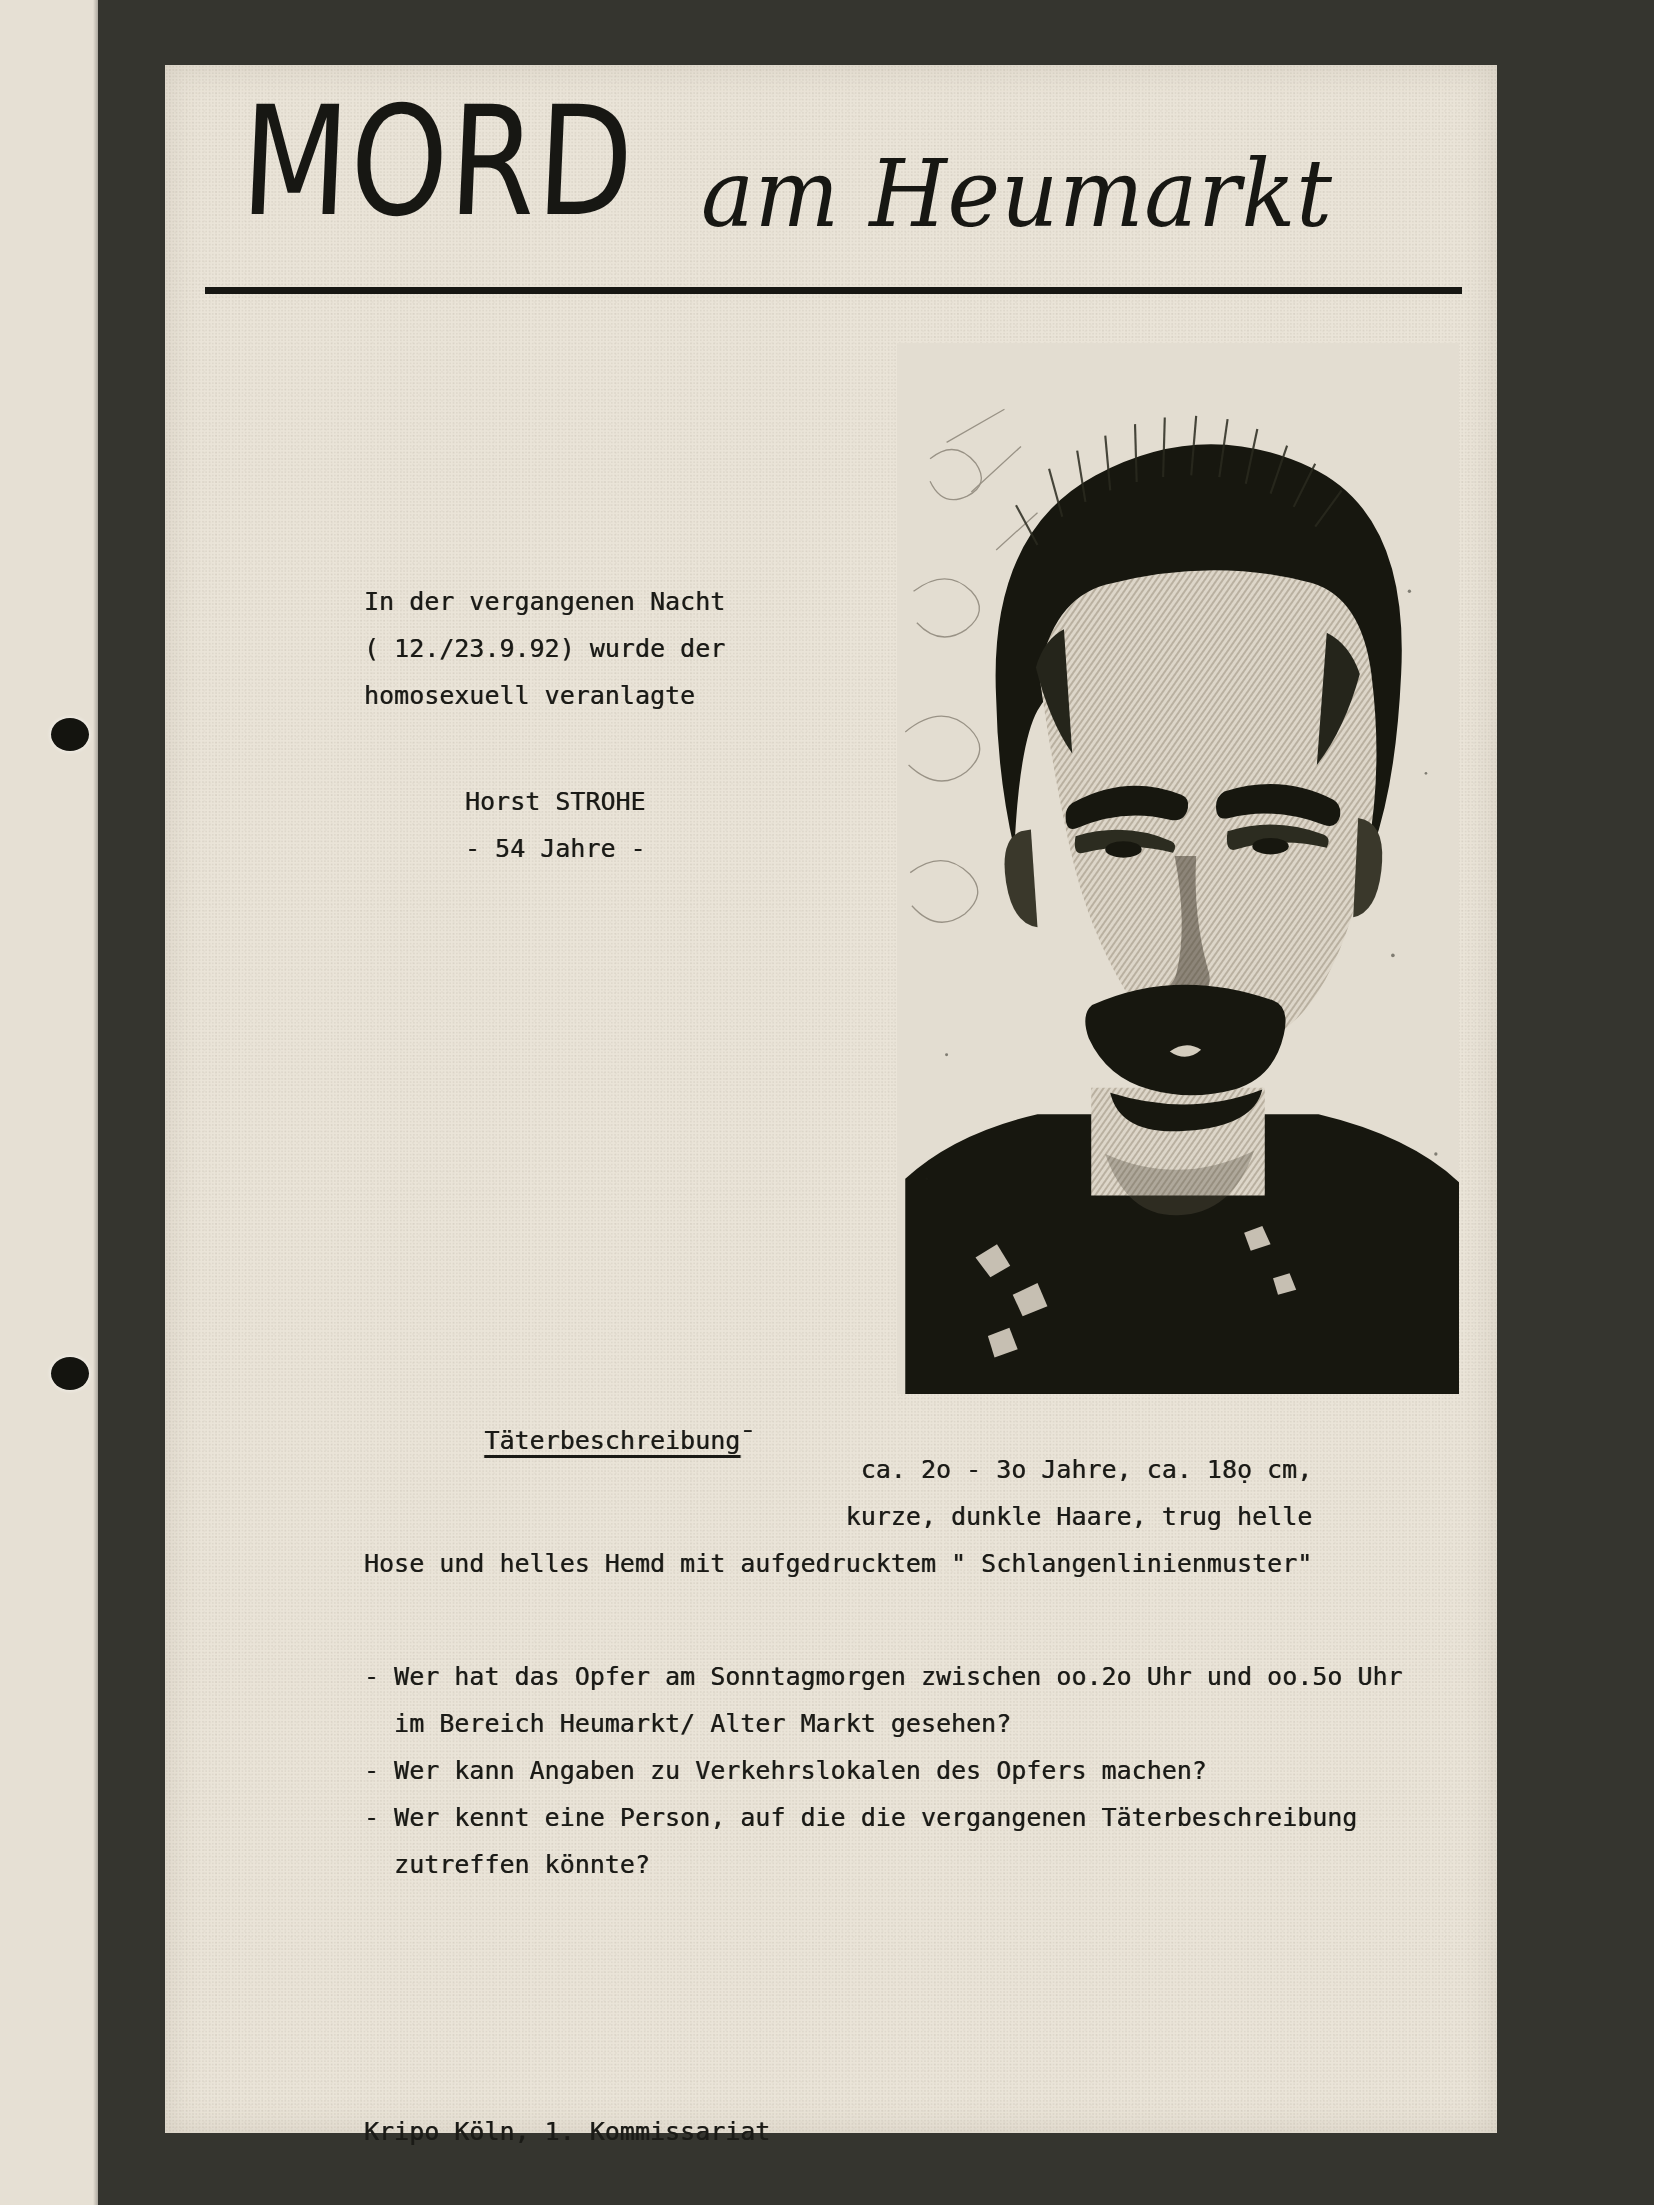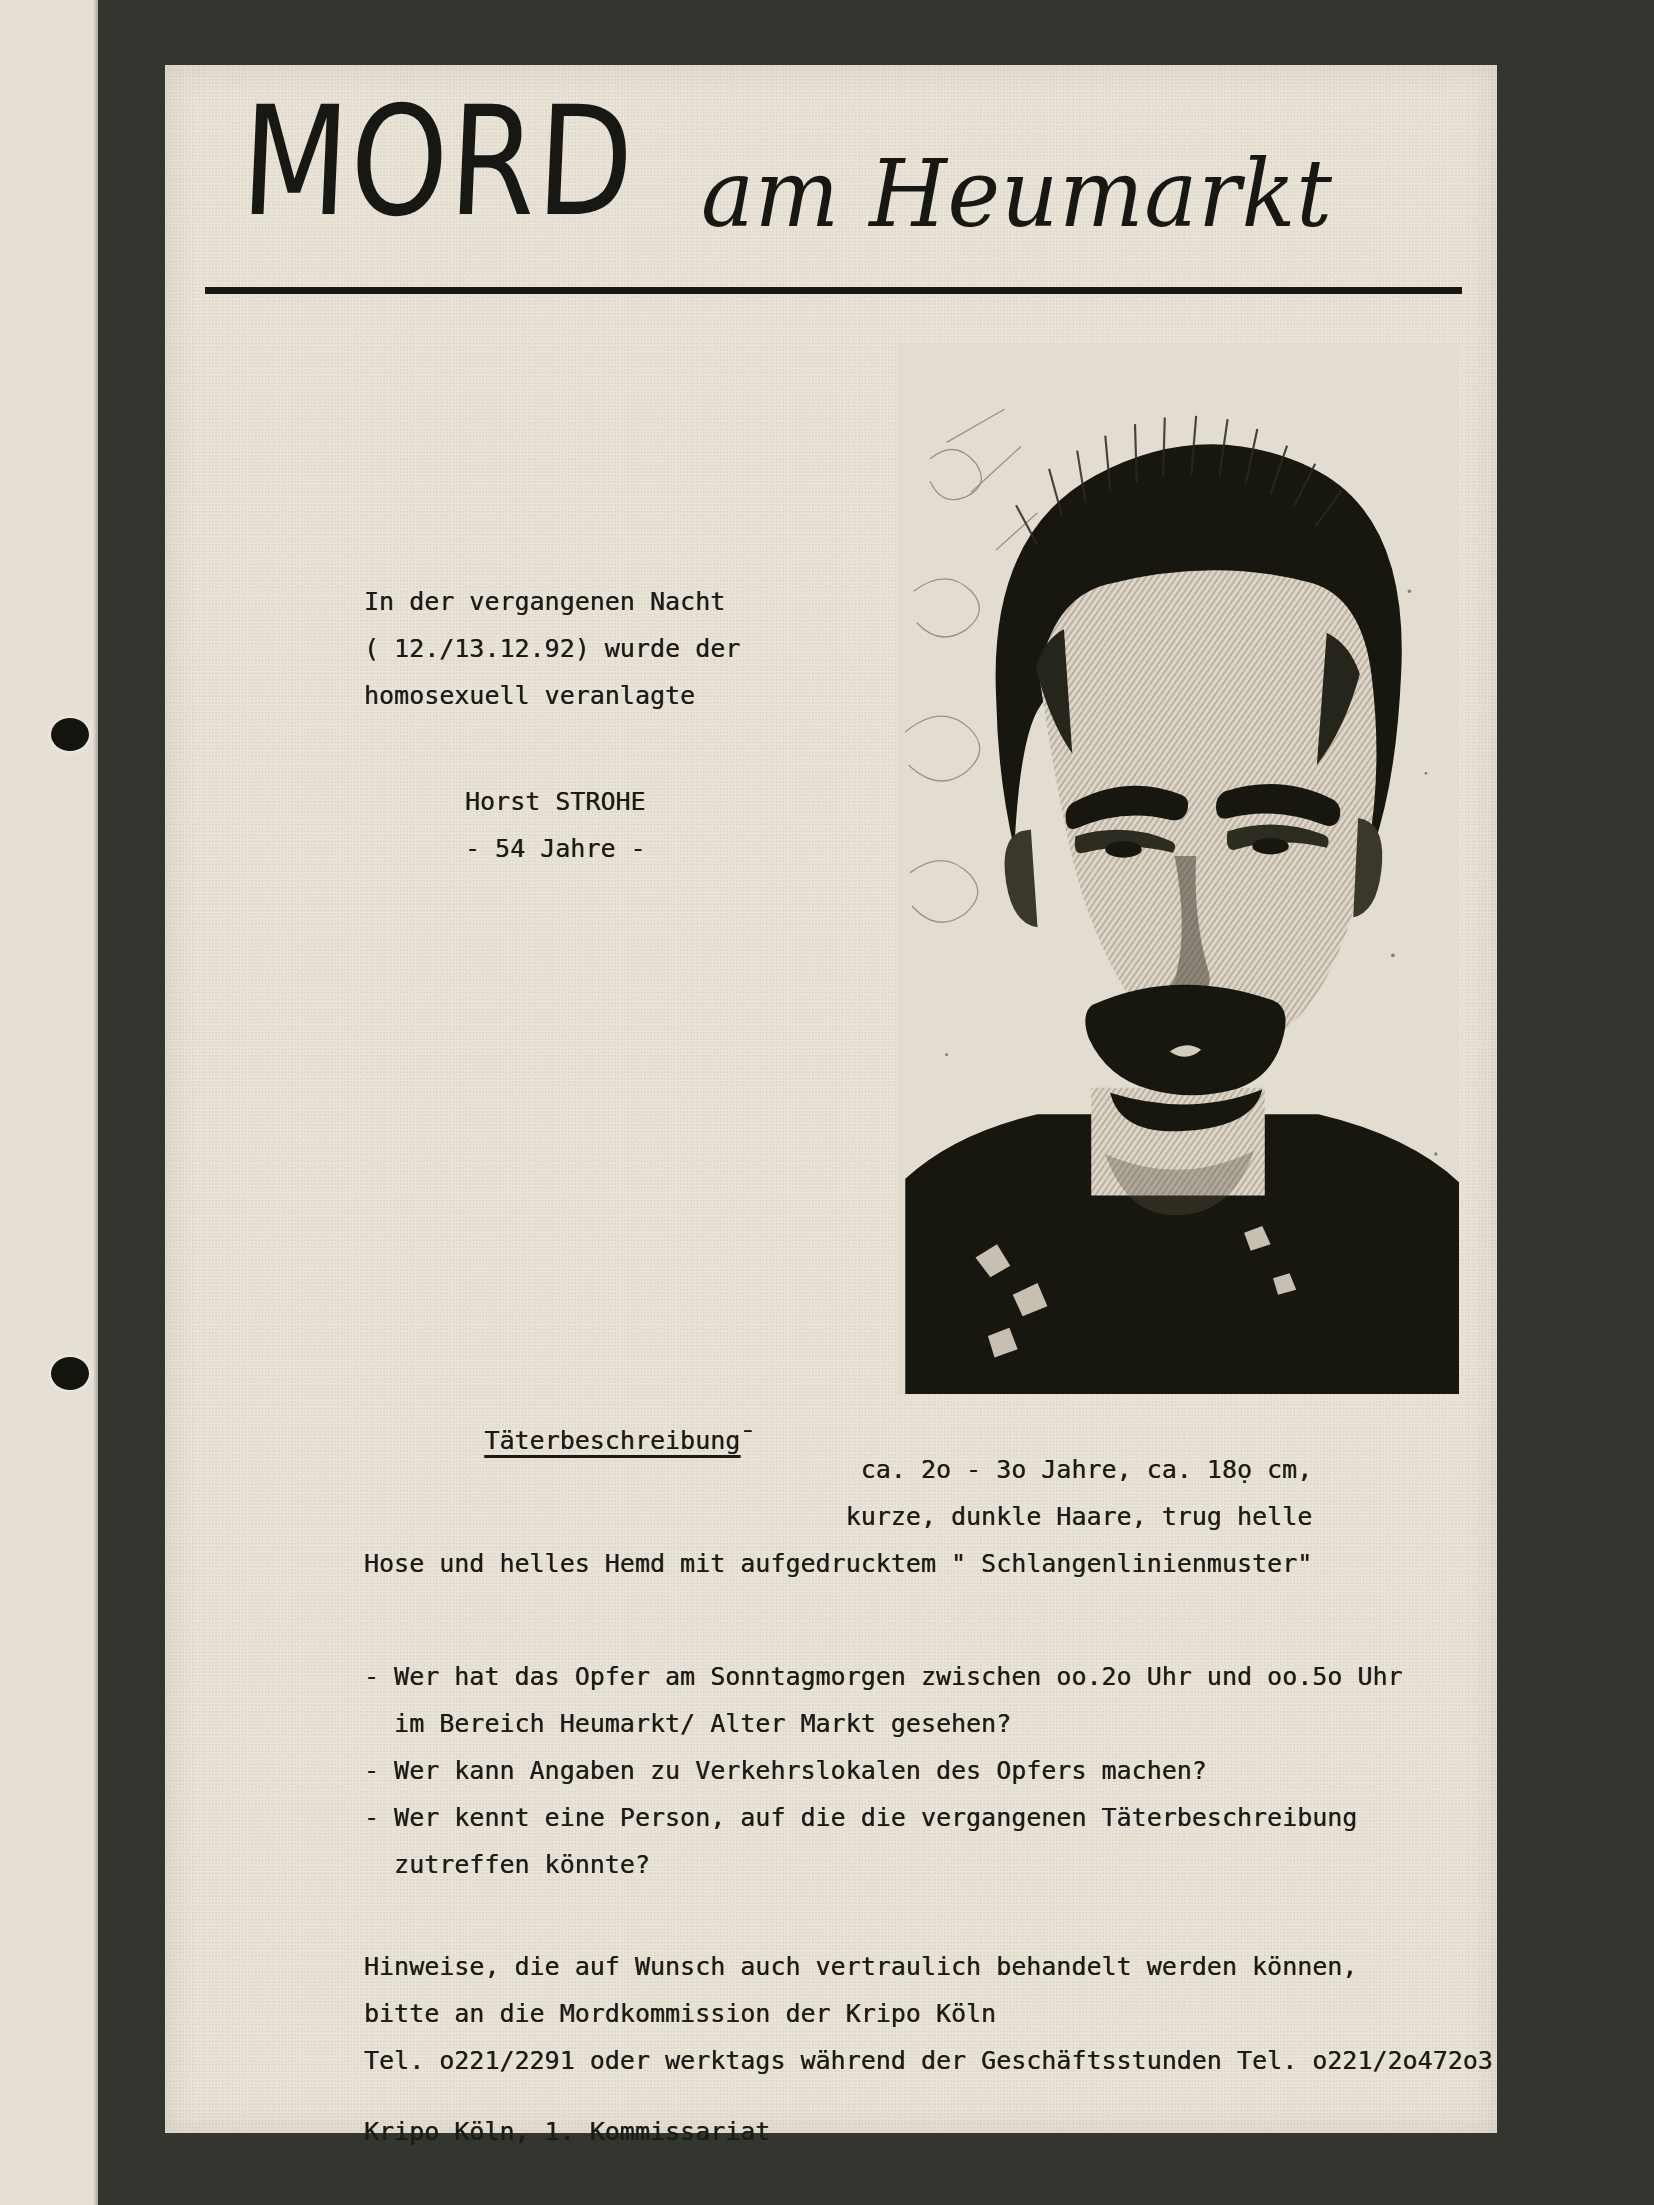--- a/index.html
+++ b/index.html
@@ -270,43 +270,40 @@
                   <circle cx="60" cy="860" r="1.8"></circle>
                 <circle cx="652" cy="980" r="2"></circle>
                   <circle cx="36" cy="1010" r="1.6"></circle>
               </g>
             </g>
           </svg>
         </div>
       </div>
 
       <div class="tx lead">In der vergangenen Nacht
-( 12./13.12.92) wurde der
+( 12./23.9.92) wurde der
 homosexuell veranlagte</div>
 
       <div class="tx victim">Horst STROHE
 - 54 Jahre -</div>
 
 
       <div class="tx desc-h">
         <u>Täterbeschreibung</u><span>¯</span>
       </div>
 
       <div class="tx desc">ca. 2o - 3o Jahre, ca. 18ọ cm,
 kurze, dunkle Haare, trug helle
 Hose und helles Hemd mit aufgedrucktem " Schlangenlinienmuster"</div>
 
       <div class="tx appeal">- Wer hat das Opfer am Sonntagmorgen zwischen oo.2o Uhr und oo.5o Uhr
   im Bereich Heumarkt/ Alter Markt gesehen?
 - Wer kann Angaben zu Verkehrslokalen des Opfers machen?
 - Wer kennt eine Person, auf die die vergangenen Täterbeschreibung
   zutreffen könnte?</div>
 
-      <div class="tx contact">Hinweise, die auf Wunsch auch vertraulich behandelt werden können,
-bitte an die Mordkommission der Kripo Köln
-Tel. o221/2291 oder werktags während der Geschäftsstunden Tel. o221/2o472o3</div>
 
       <div class="tx signoff">Kripo Köln, 1. Kommissariat</div>
 
     </div>
   </div>
 </div>
 
 
 </body></html>

